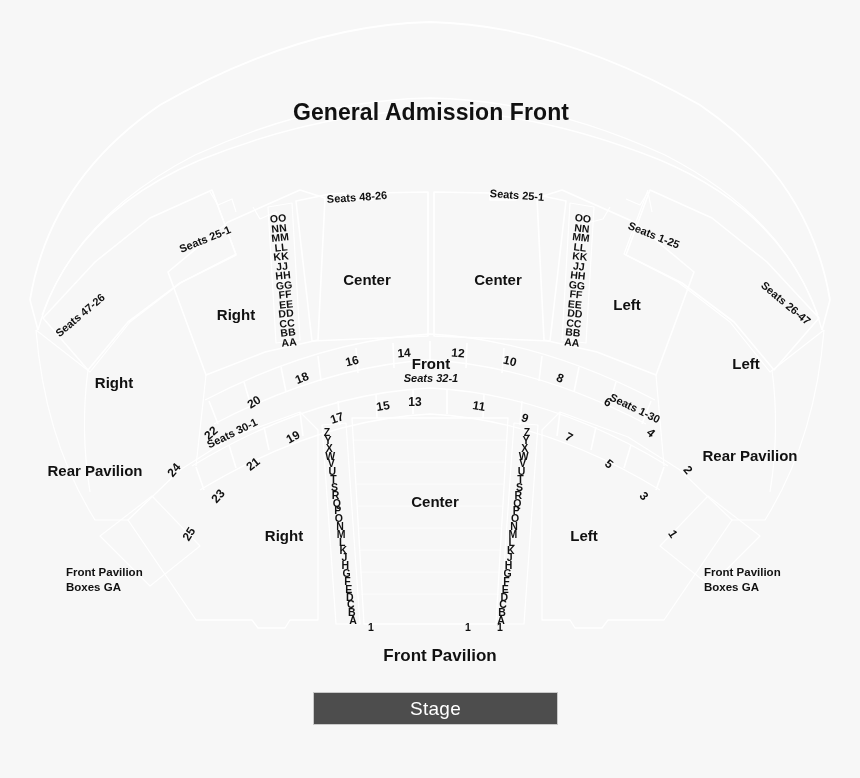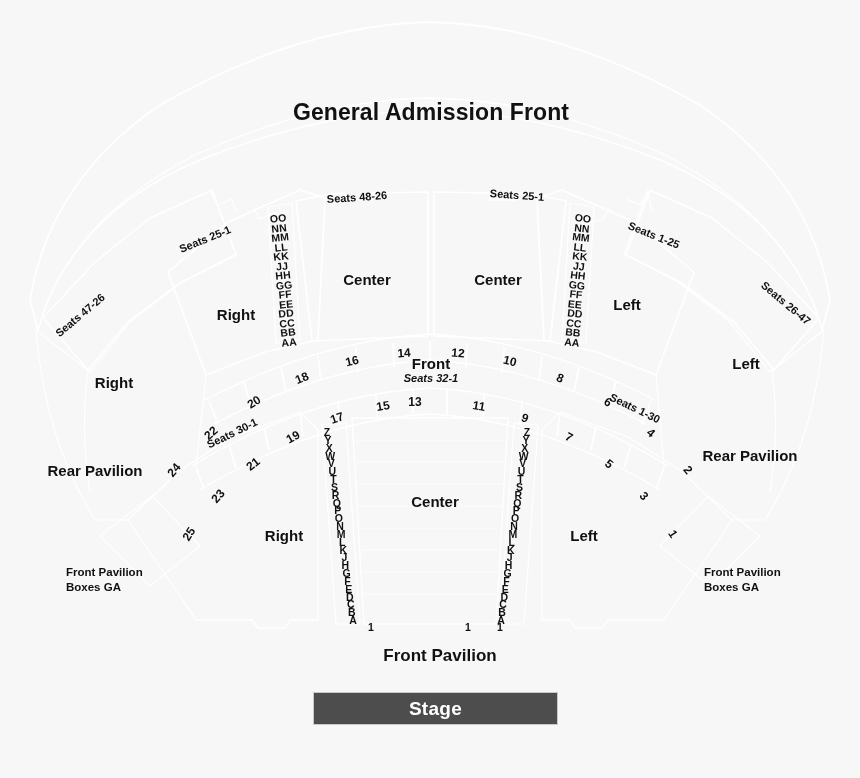--- a/index.html
+++ b/index.html
@@ -52,21 +52,21 @@
     background: #4d4d4d;
     border: 1px solid #c9c9c9;
     box-sizing: border-box;
     display: flex;
     align-items: center;
     justify-content: center;
   }
   .stage-box span {
     color: #ffffff;
     font-size: 19px;
-    font-weight: bold;
+    font-weight: normal;
     font-family: "Liberation Sans", sans-serif;
     letter-spacing: 0.3px;
   }
   .front-pav-ttl { font-size: 17px; }
 </style>
 </head>
 <body>
 
 <div id="stage-root">
 

